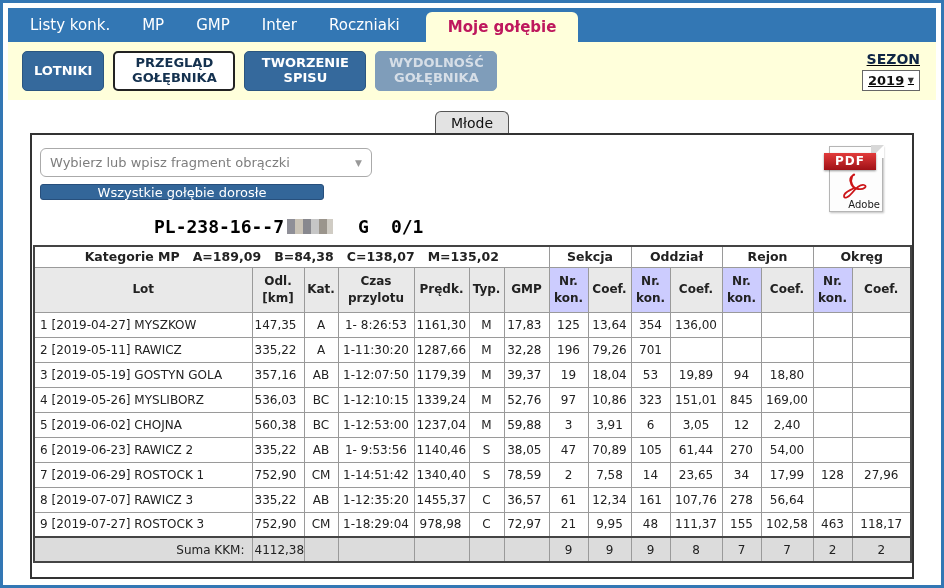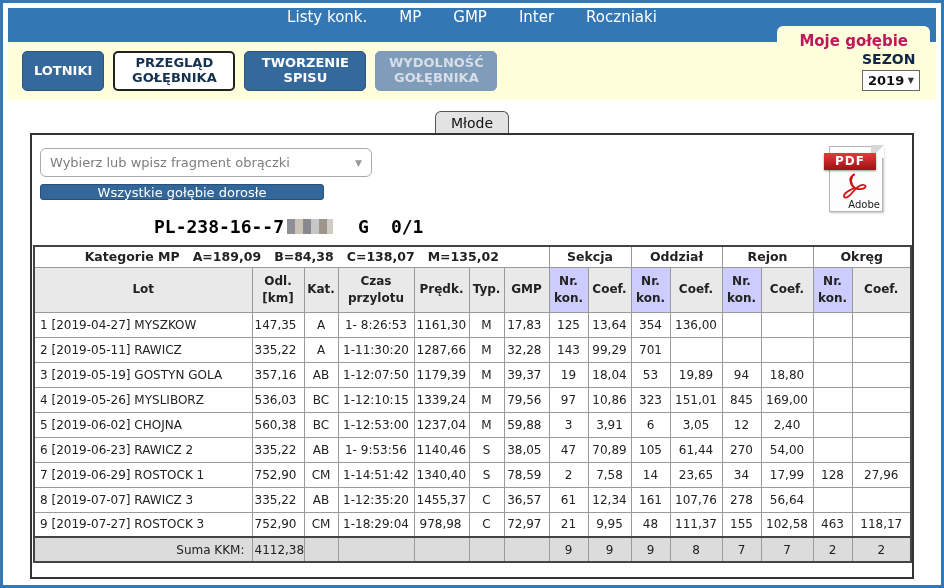--- a/index.html
+++ b/index.html
@@ -5,37 +5,37 @@
   * { box-sizing: border-box; }
   html,body { margin:0; padding:0; overflow:hidden; }
   body {
     width:944px; height:588px;
     border:3px solid #3377b4;
     padding:5px 5px 0 5px;
     background:#fff;
     font-family:"DejaVu Sans","Liberation Sans",sans-serif;
   }
   
-  .navbar { background:#3377b4; height:34px; display:flex; align-items:center; padding:0 6px;flex-direction:column; }
+  .navbar { background:#3377b4; height:34px; display:flex; align-items:center; padding:0 6px; }
   .nav-item { color:#fff; font-size:15px; padding:0 16px; cursor:pointer; white-space:nowrap; }
   .nav-active-tab {
     margin-left:10px; background:#ffffdb; color:#be185d; font-weight:bold; font-size:15px;
     height:30px; line-height:30px; padding:0 22px; border-radius:6px 6px 0 0; align-self:flex-end; white-space:nowrap;
   }
   
   .toolbar { background:#ffffdb; height:58px; display:flex; align-items:center; justify-content:space-between; padding:0 16px 0 14px; }
   .toolbar-buttons { display:flex; gap:9px; align-items:stretch; }
   .tb-btn {
     background:#35699c; color:#fff; border:1px solid #2b5680; border-radius:5px;
     font-weight:bold; font-size:13px; line-height:1.15; padding:3px 11px; min-height:40px;
     display:flex; align-items:center; justify-content:center; text-align:center; max-width:122px; cursor:pointer;
   }
   .tb-btn.active { background:#fff; color:#14314f; border:2px solid #222; }
   .tb-btn.disabled { background:#7f9dba; color:#d6dee7; border-color:#7f9dba; cursor:default; }
-  .season { text-align:left; }
+  .season { text-align:right;text-decoration:underline; }
   .season-label { font-weight:bold; font-size:14px; color:#0f2646; }
   .season-select {
     margin-top:3px; margin-left:auto; background:#fff; border:1px solid #666; width:58px; height:21px;
     display:flex; align-items:center; justify-content:space-between; padding:0 5px;
     font-weight:bold; font-size:13px; color:#111; cursor:pointer;
   }
   .season-caret { font-size:8px; color:#333; }
   
   .tabs-row { display:flex; justify-content:center; align-items:flex-end; gap:6px; margin-top:7px; height:26px; position:relative; z-index:2; }
   .tab {
@@ -223,22 +223,22 @@
           <td class="ac"></td>
         </tr>
         <tr class="data-row">
           <td class="al">2 [2019-05-11] RAWICZ</td>
           <td class="ar">335,22</td>
           <td class="ac">A</td>
           <td class="ac">1-11:30:20</td>
           <td class="ar">1287,66</td>
           <td class="ac">M</td>
           <td class="ar">32,28</td>
-          <td class="ac">143</td>
-          <td class="ac">99,29</td>
+          <td class="ac">196</td>
+          <td class="ac">79,26</td>
           <td class="ac">701</td>
           <td class="ac"></td>
           <td class="ac"></td>
           <td class="ac"></td>
           <td class="ac"></td>
           <td class="ac"></td>
         </tr>
         <tr class="data-row">
           <td class="al">3 [2019-05-19] GOSTYN GOLA</td>
           <td class="ar">357,16</td>
@@ -256,21 +256,21 @@
           <td class="ac"></td>
           <td class="ac"></td>
         </tr>
         <tr class="data-row">
           <td class="al">4 [2019-05-26] MYSLIBORZ</td>
           <td class="ar">536,03</td>
           <td class="ac">BC</td>
           <td class="ac">1-12:10:15</td>
           <td class="ar">1339,24</td>
           <td class="ac">M</td>
-          <td class="ar">79,56</td>
+          <td class="ar">52,76</td>
           <td class="ac">97</td>
           <td class="ac">10,86</td>
           <td class="ac">323</td>
           <td class="ac">151,01</td>
           <td class="ac">845</td>
           <td class="ac">169,00</td>
           <td class="ac"></td>
           <td class="ac"></td>
         </tr>
         <tr class="data-row">

